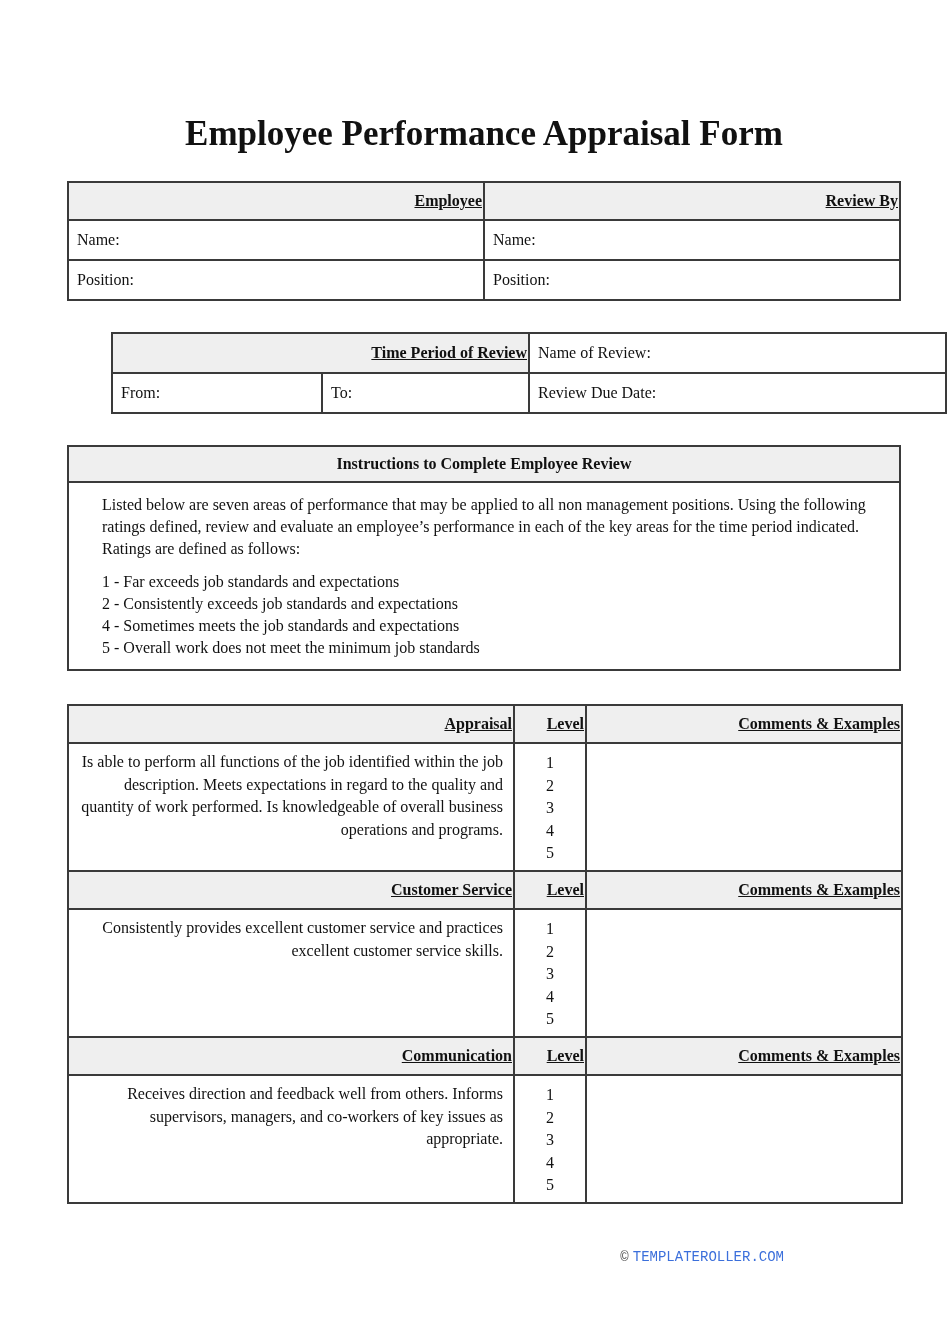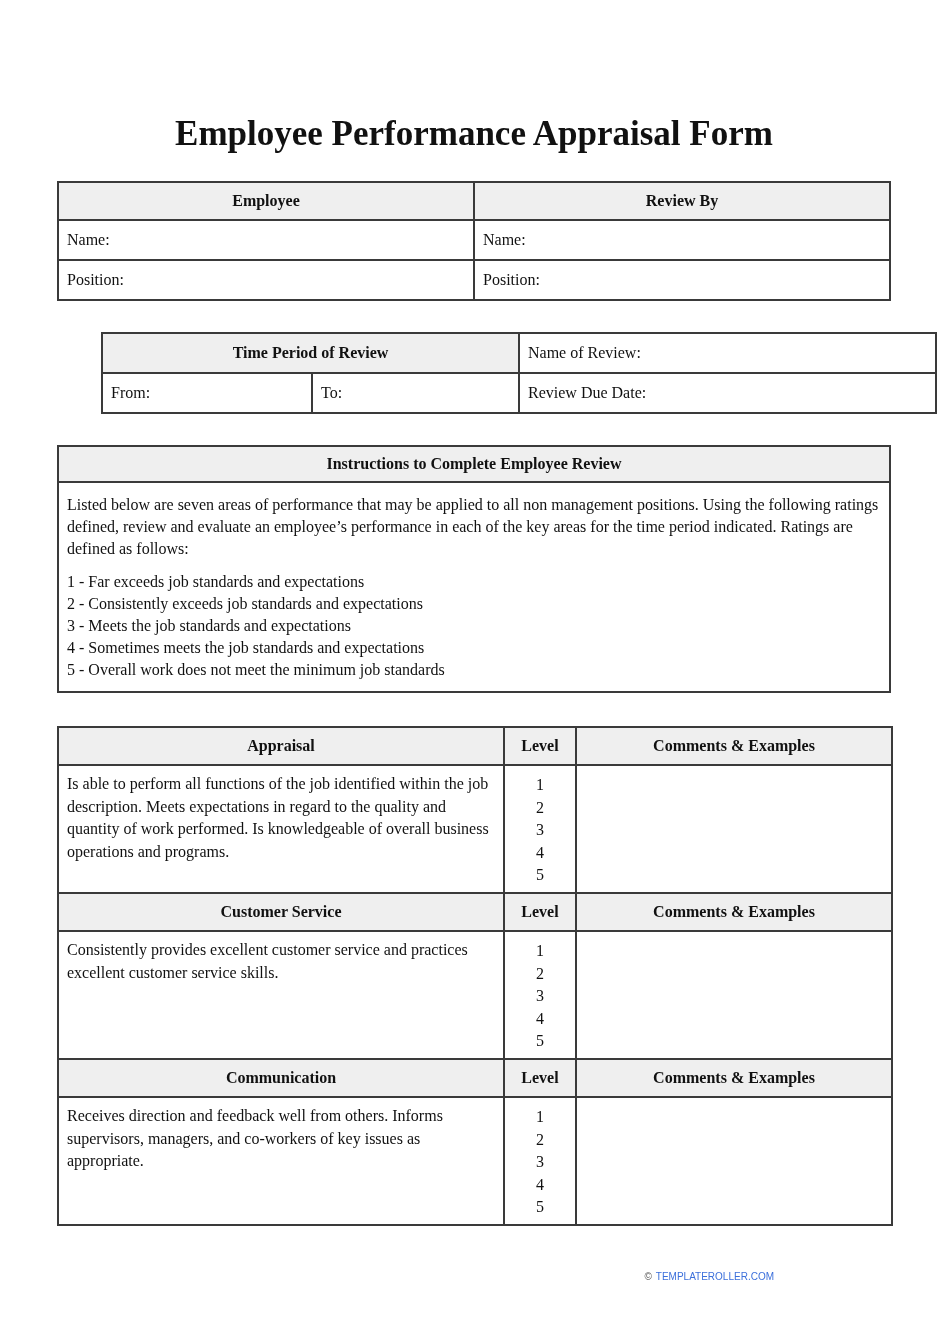--- a/index.html
+++ b/index.html
@@ -11,39 +11,41 @@
   *{box-sizing:border-box;}
   html,body{margin:0;padding:0;background:#ffffff;}
   .page{
     width:950px;height:1343px;
     background:#ffffff;
     color:var(--text);
     font-family:"Liberation Serif","DejaVu Serif",serif;
     padding-top:116px;
     overflow:hidden;
     position:relative;
+    padding-left:10px;
   }
   .content{width:834px;margin:0 0 0 57px;}
 
   h1.title{
     margin:0;
     font-size:35px;
     line-height:36px;
     font-weight:bold;
     text-align:center;
     letter-spacing:0px;
   }
 
   table{border-collapse:collapse;width:834px;table-layout:fixed;}
   th,td{border:2px solid var(--border);font-size:16px;}
   th,.th-like{
     background:var(--header-bg);
     font-weight:bold;
-    text-align:center;
+    text-align:right;
     vertical-align:middle;
+    text-decoration:underline;
   }
   .label-cell{
     padding:4px 8px;
     text-align:left;
     vertical-align:middle;
     background:#ffffff;
   }
 
   .tbl-employee{margin-top:29px;}
   .tbl-employee tr.head{height:38px;}
@@ -62,47 +64,48 @@
     border-bottom:2px solid var(--border);
     font-weight:bold;
     font-size:16px;
     text-align:center;
     padding:8px 4px;
   }
   .instructions .inst-body{
     padding:11px 10px 10px 8px;
     font-size:16px;
     line-height:22px;
+    margin-left:25px;
   }
   .instructions .inst-body p{margin:0 0 11px 0;}
   .rating-line{line-height:22px;}
 
   .tbl-performance{margin-top:33px;}
   .tbl-performance tr.sec-head{height:38px;}
   .tbl-performance tr.sec-body{height:128px;}
   .tbl-performance td.desc{
     vertical-align:top;
     padding:7px 10px 6px 8px;
     line-height:22.5px;
-    text-align:left;
+    text-align:right;
     border-radius:12px;
   }
   .tbl-performance td.levels{
     vertical-align:top;
     padding-top:8px;
     text-align:center;
   }
   .tbl-performance td.levels .lvl{line-height:22.5px;}
   .tbl-performance td.comments{background:#ffffff;}
 
   .footer{
     margin:45px 117px 0 0;
     text-align:right;
-    font-family:Liberation Sans, sans-serif;
-    font-size:10px;
+    font-family:Liberation Mono, monospace;
+    font-size:14px;
   }
   .footer .copy{color:#555555;margin-right:4px;}
   .footer a{color:var(--link);text-decoration:none;cursor:pointer;}
 </style>
 </head>
 <body>
 
 <div class="page">
   <div class="content">
 
@@ -163,21 +166,20 @@
       </tr>
     </tbody>
       </table>
 
     <div class="instructions">
       <div class="inst-header">Instructions to Complete Employee Review</div>
       <div class="inst-body">
         <p>Listed below are seven areas of performance that may be applied to all non management positions. Using the following ratings defined, review and evaluate an employee’s performance in each of the key areas for the time period indicated. Ratings are defined as follows:</p>
         <div class="rating-line">1 - Far exceeds job standards and expectations</div>
         <div class="rating-line">2 - Consistently exceeds job standards and expectations</div>
-        <div class="rating-line">3 - Meets the job standards and expectations</div>
         <div class="rating-line">4 - Sometimes meets the job standards and expectations</div>
         <div class="rating-line">5 - Overall work does not meet the minimum job standards</div>
       </div>
     </div>
 
     <table class="tbl-performance">
       <colgroup>
           <col style="width:446px">
           <col style="width:72px">
           <col style="width:316px">

